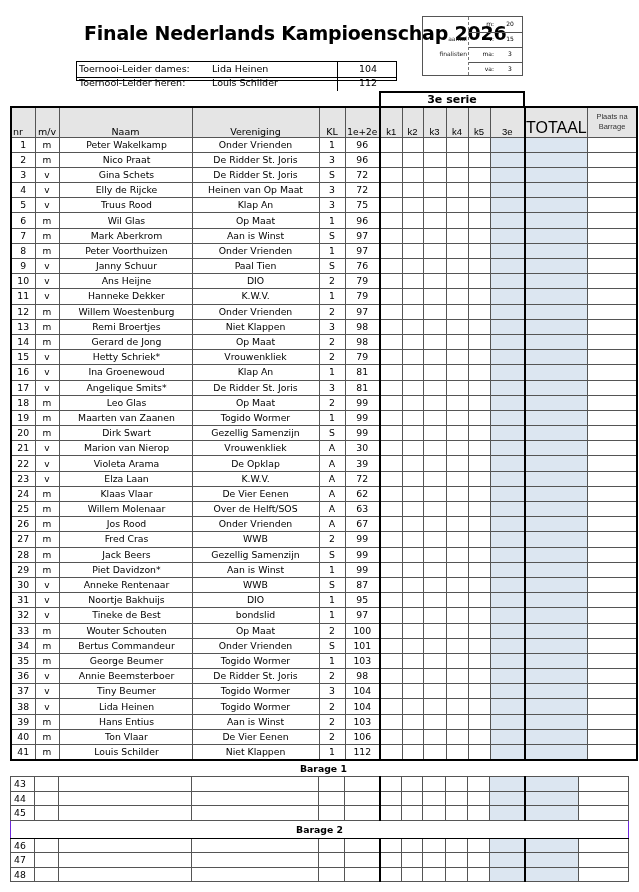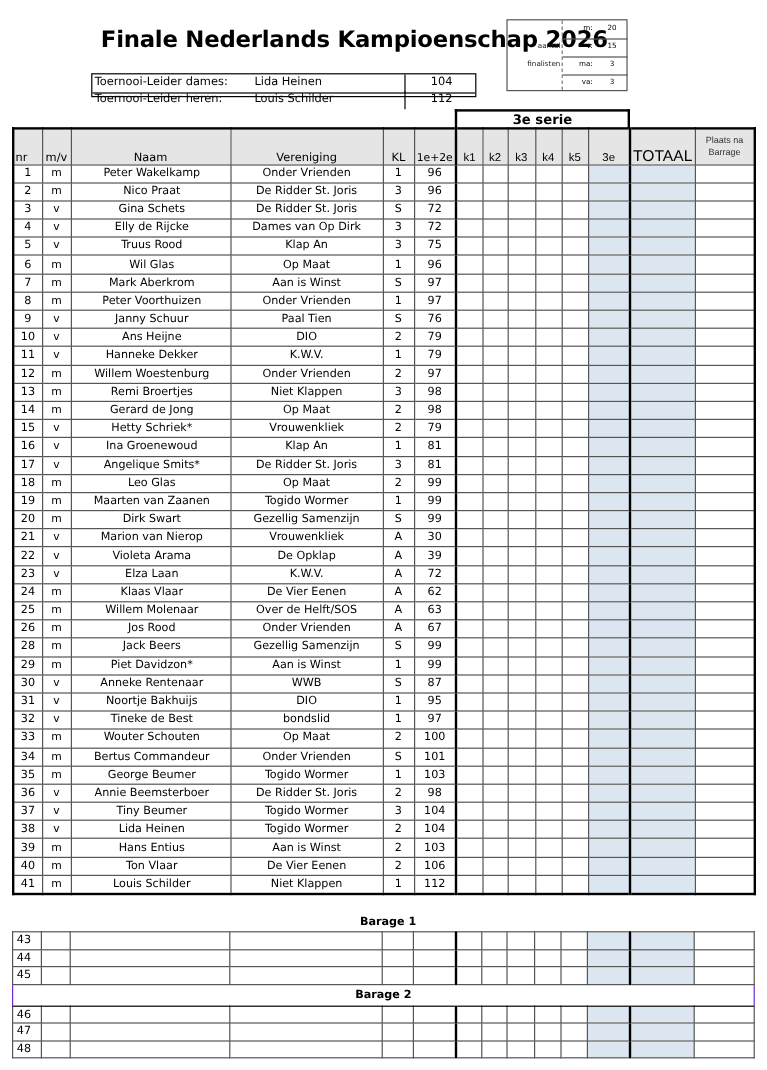--- a/index.html
+++ b/index.html
@@ -31,21 +31,21 @@
   table { border-collapse:collapse; table-layout:fixed; position:absolute; }
   td, th { border:1px solid #555; padding:0; font-size:9.3px; overflow:hidden; white-space:nowrap; box-sizing:border-box; }
   .main { left:10px; top:106px; border:2px solid #000; }
   .main th { background:#e5e5e5; font-weight:normal; vertical-align:bottom; height:30px; font-size:9.5px; }
   .main td { height:15.2px; line-height:14px; text-align:center; }
   td.name { text-align:center; padding-left:2px; }
   td.mv { font-size:9px; }
   .blue { background:#dce6f1; }
   .thick-l { border-left:2px solid #000 !important; }
   th.nr { text-align:left; padding-left:1px; }
-  th.tot { font-size:13px; font-family:"Liberation Sans", sans-serif; }
+  th.tot { font-size:16px; font-family:"Liberation Sans", sans-serif; }
   th.plaats { font-size:7.5px; font-family:"Liberation Sans", sans-serif; color:#333; line-height:10px; vertical-align:middle; }
   th.k { font-family:"Liberation Sans", sans-serif; }
   .bar-label { font-size:9.3px; font-weight:bold; }
   .bar { left:10px; top:776px; border:1px solid #6d28d9; }
   .bar td { height:14.5px; line-height:13px; text-align:left; padding-left:3px; }
   .bar td.c { padding-left:0; }
   .bar td.lbl2 { text-align:center; border-left:none; border-right:none; font-weight:bold; padding-left:0; padding-left:240px; }
 </style>
 </head>
 <body>
@@ -173,21 +173,21 @@
         <td></td>
         <td></td>
         <td class="blue"></td>
         <td class="blue thick-l"></td>
         <td></td>
       </tr>
       <tr>
         <td>4</td>
         <td class="mv">v</td>
         <td class="name">Elly de Rijcke</td>
-        <td>Dames van Op Dirk</td>
+        <td>Heinen van Op Maat</td>
         <td>3</td>
         <td>72</td>
         <td class="thick-l"></td>
         <td></td>
         <td></td>
         <td></td>
         <td></td>
         <td class="blue"></td>
         <td class="blue thick-l"></td>
         <td></td>
@@ -528,20 +528,36 @@
         <td class="blue thick-l"></td>
         <td></td>
       </tr>
       <tr>
         <td>26</td>
         <td class="mv">m</td>
         <td class="name">Jos Rood</td>
         <td>Onder Vrienden</td>
         <td>A</td>
         <td>67</td>
+        <td class="thick-l"></td>
+        <td></td>
+        <td></td>
+        <td></td>
+        <td></td>
+        <td class="blue"></td>
+        <td class="blue thick-l"></td>
+        <td></td>
+      </tr>
+      <tr>
+        <td>27</td>
+        <td class="mv">m</td>
+        <td class="name">Fred Cras</td>
+        <td>WWB</td>
+        <td>2</td>
+        <td>99</td>
         <td class="thick-l"></td>
         <td></td>
         <td></td>
         <td></td>
         <td></td>
         <td class="blue"></td>
         <td class="blue thick-l"></td>
         <td></td>
       </tr>
       <tr>

